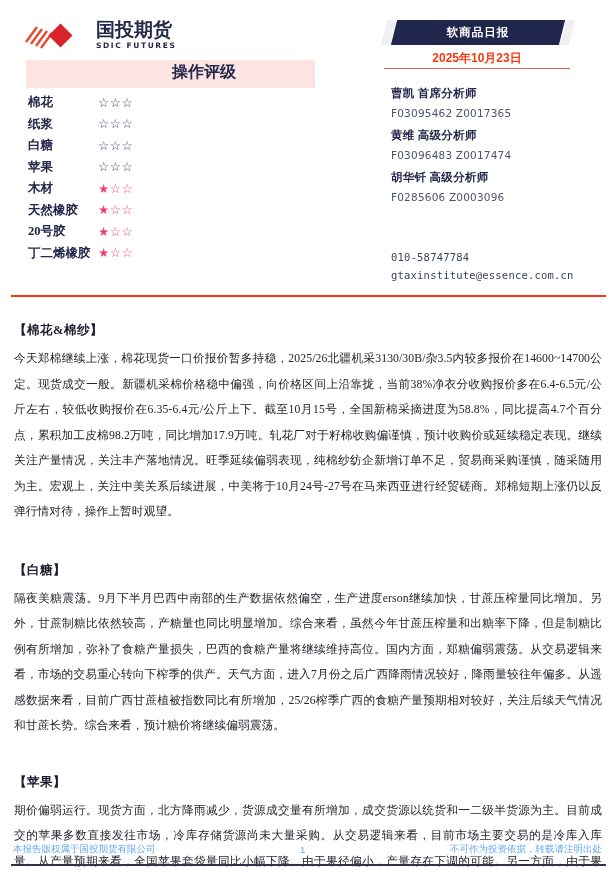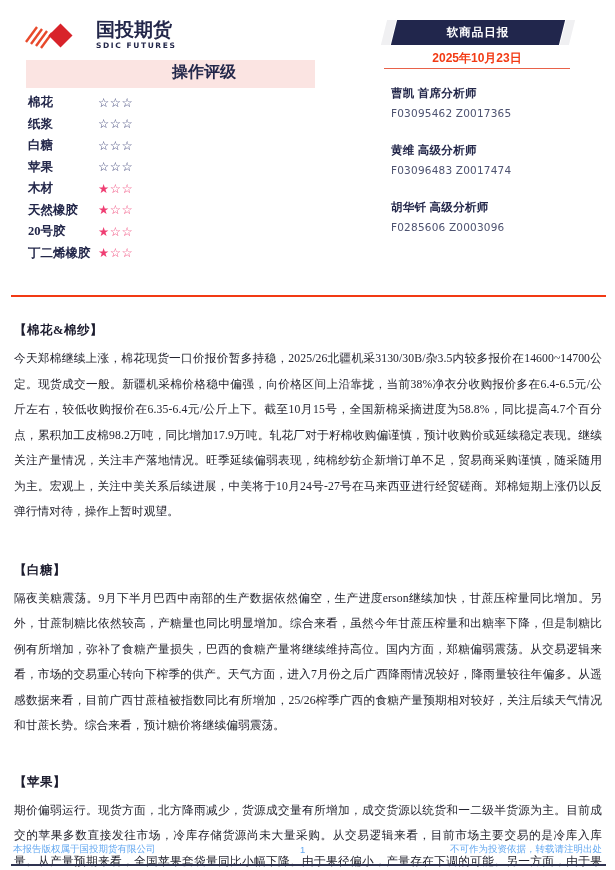--- a/index.html
+++ b/index.html
@@ -148,21 +148,21 @@
 
   .analysts {
     position: absolute;
     left: 391px; top: 86px;
     width: 220px;
   }
   .an-name {
     font-size: 11.5px;
     font-weight: bold;
     color: #23274a;
-    margin-top: 24px;
+    margin-top: 9px;
     font-family: "Liberation Serif", serif;
     letter-spacing: 0.3px;
   }
   .an-name:first-child { margin-top: 0; }
   .an-code {
     font-size: 10.5px;
     color: #4d5270;
     margin-top: 6px;
     font-family: "DejaVu Sans", sans-serif;
     letter-spacing: 0.2px;
@@ -311,20 +311,22 @@
   <div class="analysts" id="analysts">
       <div class="an-name">曹凯 首席分析师</div>
       <div class="an-code">F03095462 Z0017365</div>
       <div class="an-name">黄维 高级分析师</div>
       <div class="an-code">F03096483 Z0017474</div>
       <div class="an-name">胡华钎 高级分析师</div>
       <div class="an-code">F0285606 Z0003096</div>
     </div>
 
   <div class="contact">
+    <div>010-58747784</div>
+    <div>gtaxinstitute@essence.com.cn</div>
   </div>
 
   <div class="header-rule"></div>
 </div>
 
 <div class="content" id="content">
     <div class="section">
       <div class="sec-head">【棉花&amp;棉纱】</div>
       <div class="sec-body">今天郑棉继续上涨，棉花现货一口价报价暂多持稳，2025/26北疆机采3130/30B/杂3.5内较多报价在14600~14700公定。现货成交一般。新疆机采棉价格稳中偏强，向价格区间上沿靠拢，当前38%净衣分收购报价多在6.4-6.5元/公斤左右，较低收购报价在6.35-6.4元/公斤上下。截至10月15号，全国新棉采摘进度为58.8%，同比提高4.7个百分点，累积加工皮棉98.2万吨，同比增加17.9万吨。轧花厂对于籽棉收购偏谨慎，预计收购价或延续稳定表现。继续关注产量情况，关注丰产落地情况。旺季延续偏弱表现，纯棉纱纺企新增订单不足，贸易商采购谨慎，随采随用为主。宏观上，关注中美关系后续进展，中美将于10月24号-27号在马来西亚进行经贸磋商。郑棉短期上涨仍以反弹行情对待，操作上暂时观望。</div>
     </div>

